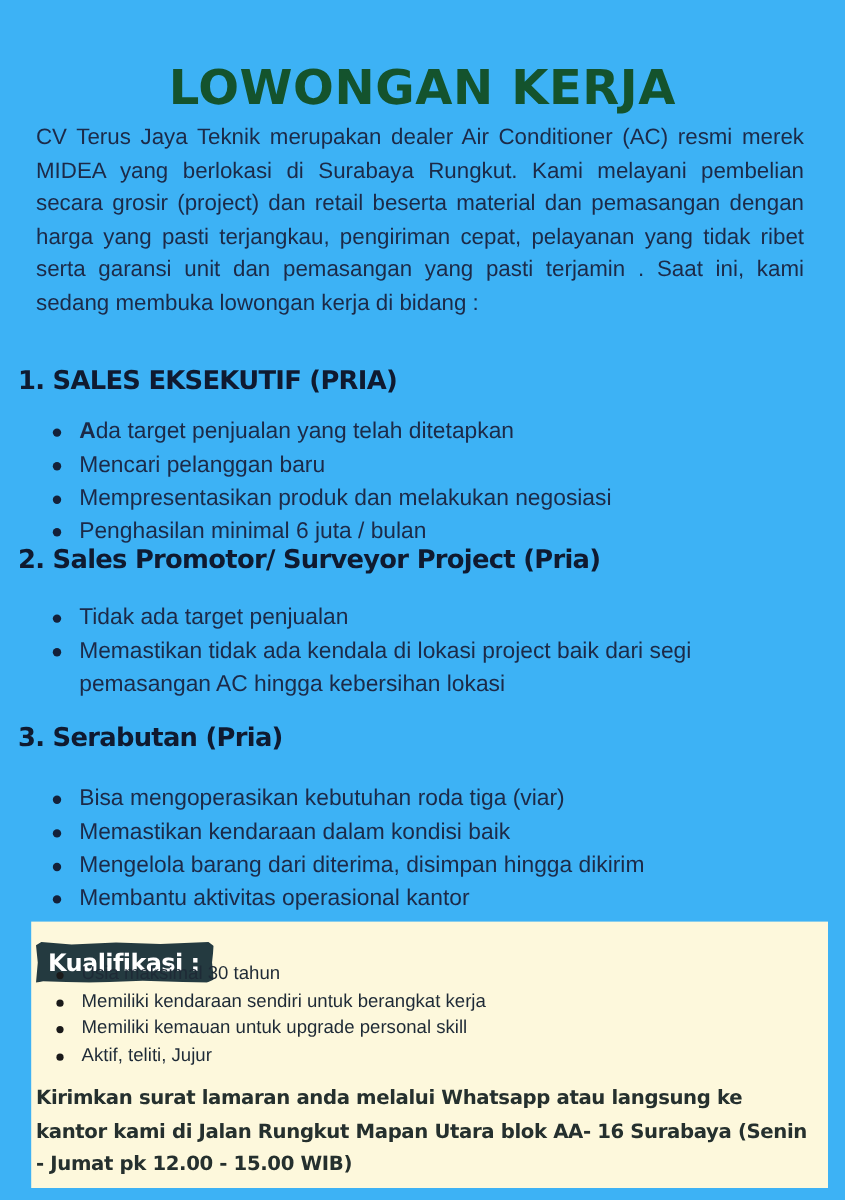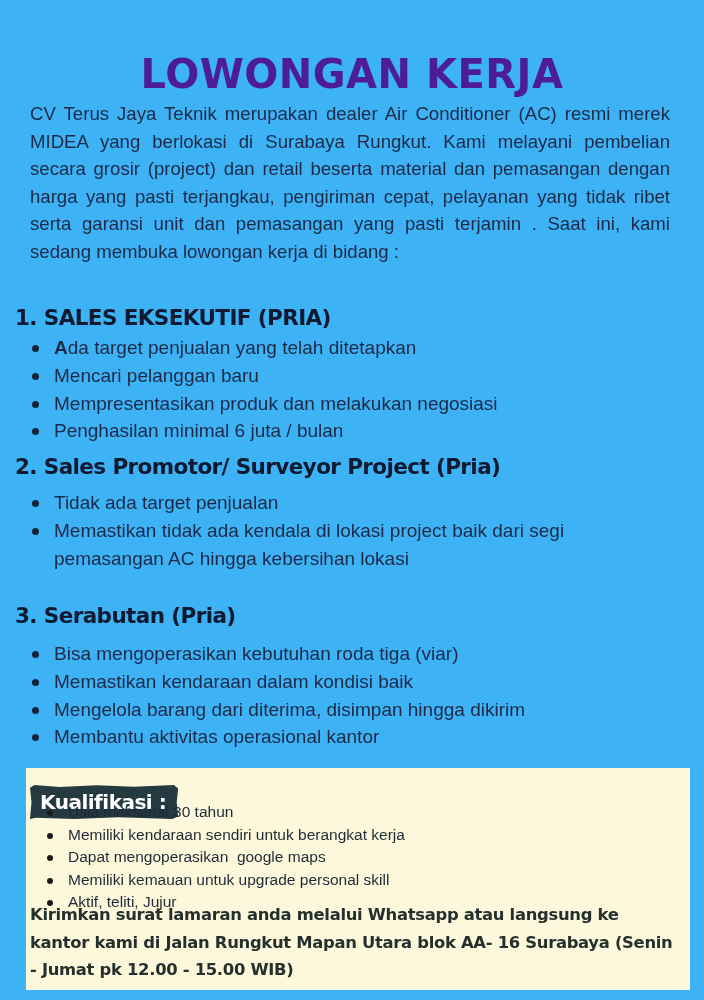--- a/index.html
+++ b/index.html
@@ -8,37 +8,37 @@
     background: #3db2f5;
     font-family: "DejaVu Sans", sans-serif;
     color: #1c2740;
     position: relative;
   }
   .title {
     position: absolute; left: 0; top: 48px; width: 704px;
     text-align: center;
     font-family: "DejaVu Sans", sans-serif;
     font-weight: bold; font-size: 40px; letter-spacing: 0.5px;
-    color: #4c1d95;
+    color: #14532d;
     line-height: 52px;
   }
   .intro {
     position: absolute; left: 30px; top: 100px; width: 640px;
     font-family: "Liberation Sans", sans-serif;
     font-size: 18.6px; line-height: 27.6px;
     text-align: justify; color: #1c2a48;
   }
   .section-heading {
     position: absolute; left: 15px;
     font-family: "DejaVu Sans", sans-serif;
     font-weight: bold; font-size: 21.5px; color: #0f1a30;
     letter-spacing: -0.6px; white-space: nowrap;
   }
   .bullets {
-    position: absolute; left: 24px; margin: 4px; padding: 0; list-style: none;
+    position: absolute; left: 24px; margin: 16px; padding: 0; list-style: none;
     font-family: "Liberation Sans", sans-serif;
     font-size: 19px; line-height: 27.8px; color: #1c2a48;
   }
   .bullets li { position: relative; padding-left: 26px; }
   .bullets li::before {
     content: ""; position: absolute; left: 4px; top: 11px;
     width: 7px; height: 7px; border-radius: 50%; background: #14213a;
   }
   .bullets li .first-letter { font-weight: bold; }
   .qual-box {
@@ -97,19 +97,18 @@
     <li>Memastikan kendaraan dalam kondisi baik</li>
     <li>Mengelola barang dari diterima, disimpan hingga dikirim</li>
     <li>Membantu aktivitas operasional kantor</li>
   </ul>
 
   <div class="qual-box"></div>
   <div class="qual-tag">Kualifikasi :</div>
   <ul class="qual-list">
     <li>Usia maksimal 30 tahun</li>
     <li>Memiliki kendaraan sendiri untuk berangkat kerja</li>
-    <li style="white-space:pre;">Dapat mengoperasikan  google maps</li>
     <li>Memiliki kemauan untuk upgrade personal skill</li>
     <li>Aktif, teliti, Jujur</li>
   </ul>
 
   <div class="closing">Kirimkan surat lamaran anda melalui Whatsapp atau langsung ke kantor kami di Jalan Rungkut Mapan Utara blok AA- 16 Surabaya (Senin - Jumat pk 12.00 - 15.00 WIB)</div>
 </div>
 
 </body></html>

